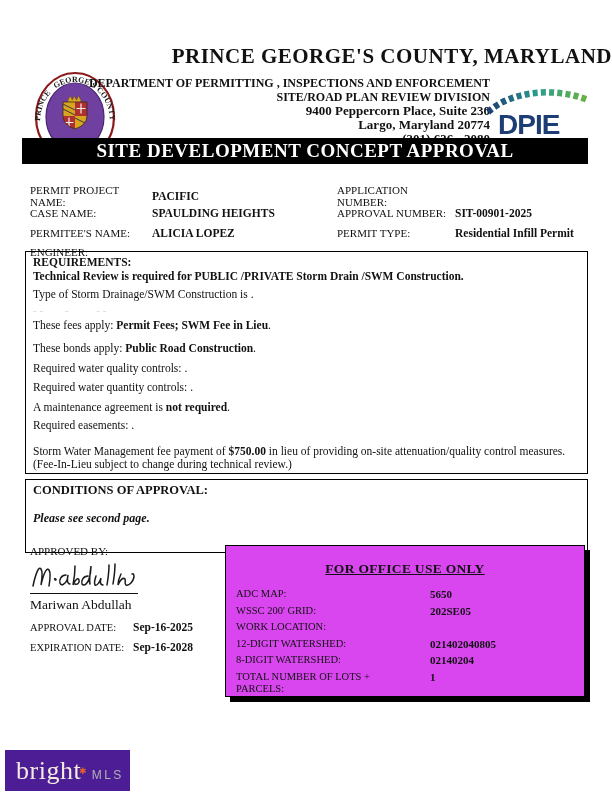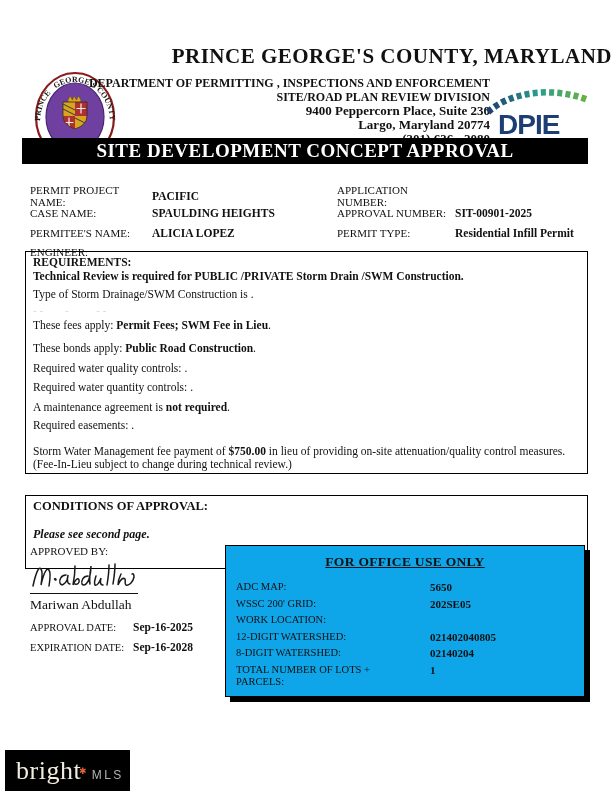--- a/index.html
+++ b/index.html
@@ -22,47 +22,47 @@
     color:#fff;text-align:center;font-size:19px;font-weight:bold;line-height:26px;letter-spacing:.5px;}
 
   .permit-info{position:absolute;top:184px;left:30px;width:560px;}
   .pi-row{display:grid;grid-template-columns:122px 185px 118px auto;height:19.5px;align-items:center;}
   .pi-label{font-size:11px;}
   .pi-value{font-size:11.5px;font-weight:bold;}
 
   .box{position:absolute;left:25px;width:563px;border:1.5px solid #000;box-sizing:border-box;
        padding:4px 7px;font-size:11.5px;line-height:13.5px;}
   .req{top:251px;height:223px;}
-  .cond{top:495px;height:74px;}
+  .cond{top:479px;height:74px;}
   .box p{margin:0;}
   .b{font-weight:bold;}
   .mt2{margin-top:2px!important;}.mt5{margin-top:5px!important;}.mt6{margin-top:6px!important;}
   .mt10{margin-top:10px!important;}.mt12{margin-top:12px!important;}
   .faint{color:#d6d6d6;white-space:pre;height:10px;font-size:11px;}
   .cond-title{font-size:12.5px;font-weight:bold;}
   .cond-note{font-weight:bold;font-style:italic;font-size:12px;margin-top:14px!important;}
 
   .approved{position:absolute;top:545px;left:30px;width:190px;font-size:11px;}
   .sig-line{width:108px;border-bottom:1.5px solid #111;margin-top:-2px;}
   .signer{font-size:13.5px;margin-top:3px;}
   .date-row{display:grid;grid-template-columns:103px auto;margin-top:8px;align-items:baseline;}
   .date-row:first-of-type{margin-top:22px;}
   .date-label{font-size:10.5px;}
   .date-value{font-size:11.5px;font-weight:bold;}
   .sr{position:absolute;width:1px;height:1px;overflow:hidden;clip:rect(0 0 0 0);white-space:nowrap;}
 
   .office{position:absolute;top:545px;left:225px;width:360px;height:152px;border:1.5px solid #000;
-    box-sizing:border-box;box-shadow:5px 5px 0 #000;background:#0ea5e9;padding:8px 10px;}
+    box-sizing:border-box;box-shadow:5px 5px 0 #000;background:#d946ef;padding:15px 10px;}
   .office-title{text-align:center;font-size:13.5px;font-weight:bold;text-decoration:underline;letter-spacing:.3px;}
   .office-rows{margin-top:11px;}
   .of-row{display:grid;grid-template-columns:158px auto;margin-bottom:4.5px;gap:36px;}
   .of-label{font-size:10.5px;line-height:12px;}
   .of-value{font-size:11px;font-weight:bold;line-height:12px;}
 
-  .wm{position:absolute;top:750px;left:5px;width:125px;height:41px;background:#000000;
+  .wm{position:absolute;top:750px;left:5px;width:125px;height:41px;background:#4c1d95;
       display:flex;align-items:center;padding-left:11px;box-sizing:border-box;}
   .wm-brand{font-family:"Liberation Serif",serif;font-size:26px;color:#f1ecdf;letter-spacing:.5px;line-height:1;}
   .wm-star{color:#e2622e;font-size:9px;vertical-align:14px;margin-left:-2px;}
   .wm-mls{font-family:"Liberation Sans",sans-serif;font-size:12px;color:#b3b3b3;
           letter-spacing:2.5px;margin-left:5px;margin-top:8px;}
 </style>
 </head>
 <body>
 
 <div class="page">

